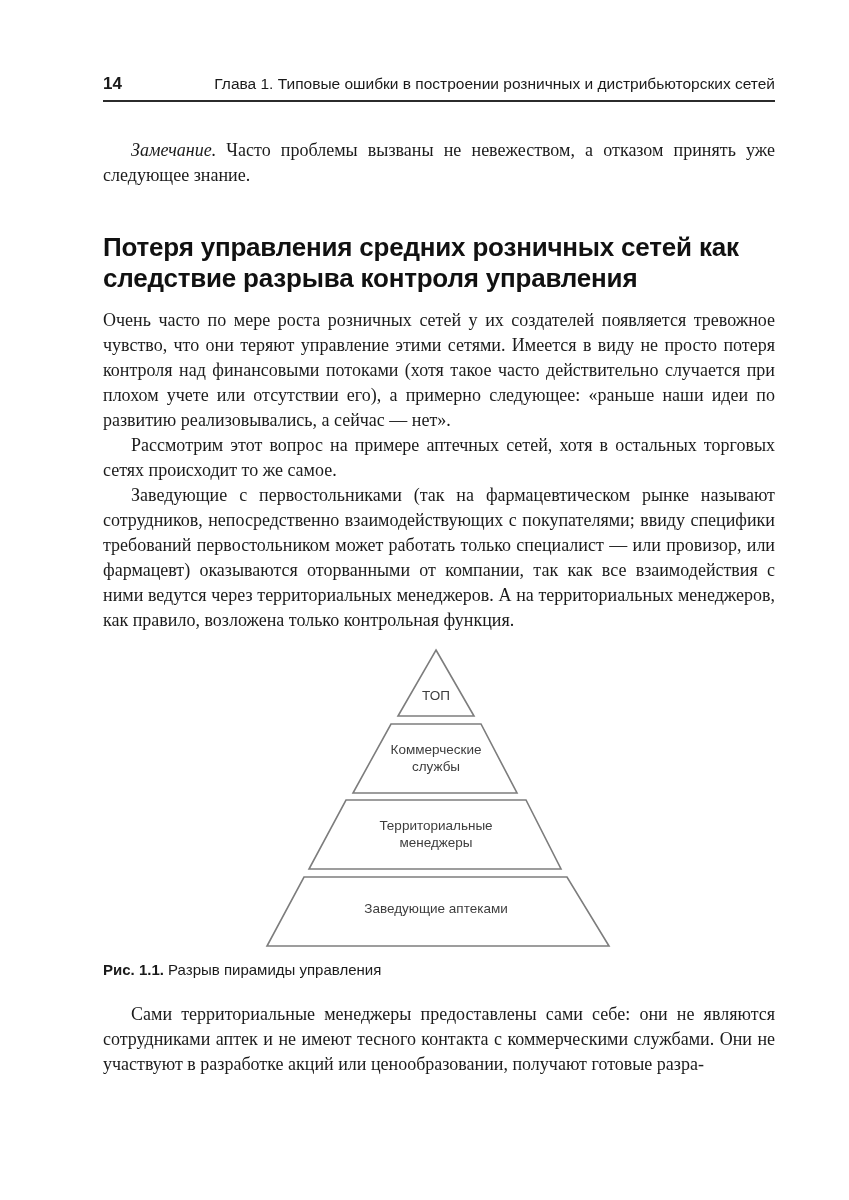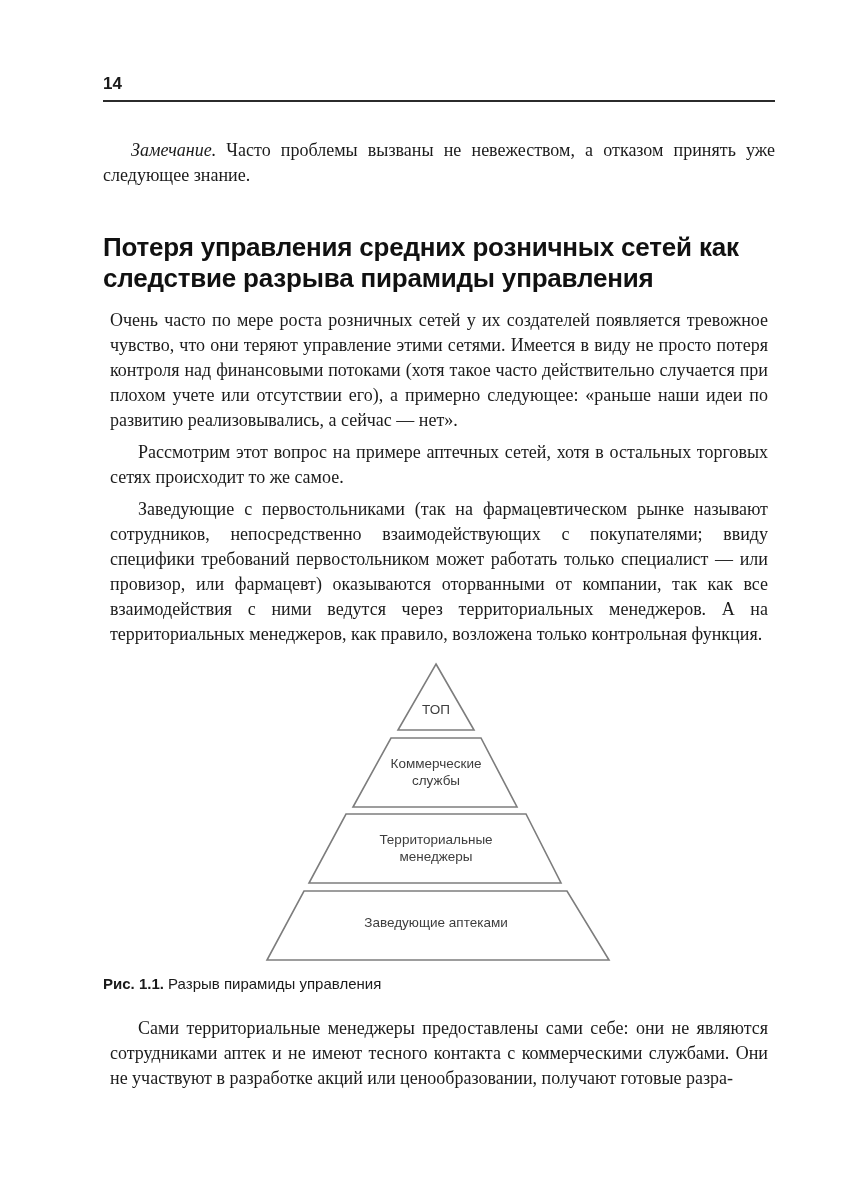--- a/index.html
+++ b/index.html
@@ -48,21 +48,21 @@
   .section-heading {
     margin: 44px 0 14px 0;
     font-family: "Liberation Sans", sans-serif;
     font-weight: bold;
     font-size: 26px;
     line-height: 31px;
     color: #111111;
     letter-spacing: -0.2px;
   }
   .body-copy p {
-    margin: 7px;
+    margin: 0;
     font-family: "Liberation Serif", serif;
     font-size: 18px;
     line-height: 25px;
     text-align: justify;
     text-indent: 28px;
   }
   .body-copy p.no-indent { text-indent: 0; }
   
   .figure-block {
     margin-top: 14px;
@@ -92,25 +92,26 @@
   .figure-caption .caption-label { font-weight: bold; }
   .after-figure { margin-top: 24px; }
 </style>
 </head>
 <body>
 
 <div class="page">
 
   <div class="running-head">
     <span class="page-number">14</span>
+    <span class="chapter-title">Глава 1. Типовые ошибки в построении розничных и дистрибьюторских сетей</span>
   </div>
 
   <p class="remark"><span class="remark-lead">Замечание.</span><span> Часто проблемы вызваны не невежеством, а отказом принять уже следующее знание.</span></p>
 
-  <h1 class="section-heading">Потеря управления средних розничных сетей как следствие разрыва пирамиды управления</h1>
+  <h1 class="section-heading">Потеря управления средних розничных сетей как следствие разрыва контроля управления</h1>
 
   <div class="body-copy">
     <p class="no-indent">Очень часто по мере роста розничных сетей у их создателей появляется тревожное чувство, что они теряют управление этими сетями. Имеется в виду не просто потеря контроля над финансовыми потоками (хотя такое часто действительно случается при плохом учете или отсутствии его), а примерно следующее: «раньше наши идеи по развитию реализовывались, а сейчас — нет».</p>
     <p>Рассмотрим этот вопрос на примере аптечных сетей, хотя в остальных торговых сетях происходит то же самое.</p>
     <p>Заведующие с первостольниками (так на фармацевтическом рынке называют сотрудников, непосредственно взаимодействующих с покупателями; ввиду специфики требований первостольником может работать только специалист — или провизор, или фармацевт) оказываются оторванными от компании, так как все взаимодействия с ними ведутся через территориальных менеджеров. А на территориальных менеджеров, как правило, возложена только контрольная функция.</p>
   </div>
 
   <div class="figure-block">
     <svg class="pyramid-svg" width="350" height="304" viewBox="0 0 350 304" xmlns="http://www.w3.org/2000/svg">
 

